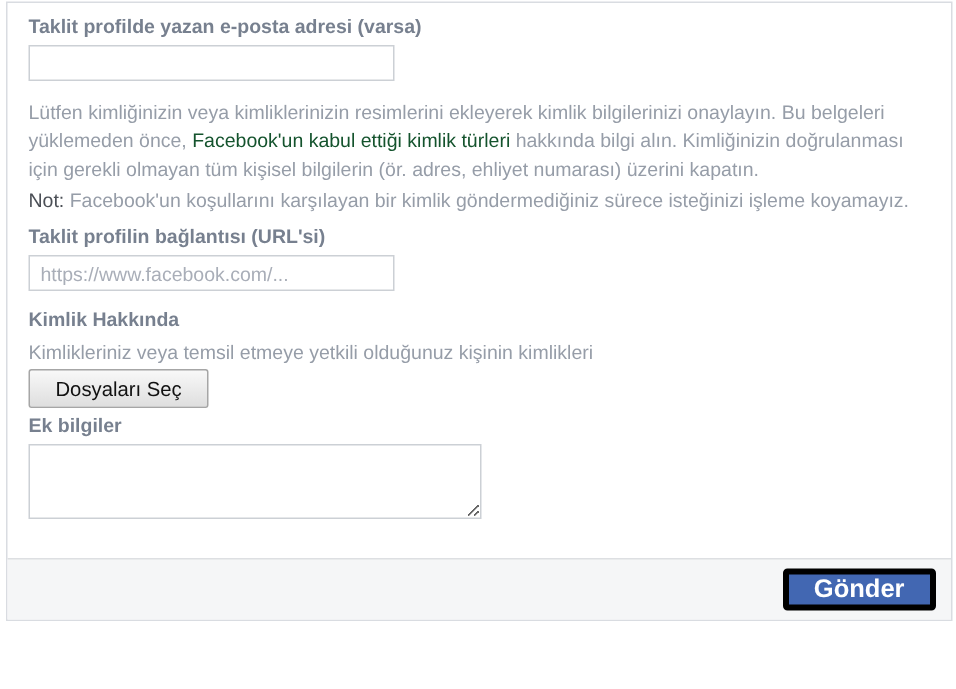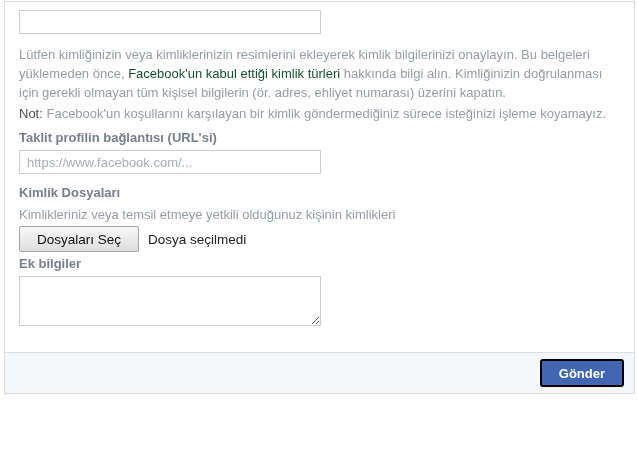--- a/index.html
+++ b/index.html
@@ -34,21 +34,21 @@
   }
   .mb2  { margin-bottom: 2px; }
   .mb7  { margin-bottom: 7px; }
   .mb11 { margin-bottom: 11px; }
 
   .inline-link { color: #14532d; text-decoration: none; cursor: pointer; }
   .note-prefix { font-weight: normal; color: #4b4f56; }
 
   .text-input {
     display: block;
-    width: 302px;
+    width: 244px;
     height: 24px;
     border: 1px solid #ccd0d5;
     border-radius: 0;
     padding: 0 7px;
     font-family: inherit;
     font-size: 13px;
     color: #1d2129;
     background: #ffffff;
     outline: none;
   }
@@ -93,51 +93,51 @@
   .card-footer {
     background: #f5f6f7;
     border-top: 1px solid #dddfe2;
     padding: 6px 10px;
     display: flex;
     justify-content: flex-end;
     align-items: center;
   }
   .submit-btn {
     font-family: inherit;
-    font-size: 13px;
+    font-size: 17px;
     font-weight: bold;
     color: #ffffff;
     background: #4267b2;
-    border: 2px solid #000000;
+    border: 4px solid #000000;
     border-radius: 3px;
     height: 28px;
     padding: 0 17px;
     cursor: pointer;
   }
 </style>
 </head>
 <body>
 
 <div class="card">
   <div class="card-body">
 
+    <div class="field-label">Taklit profilde yazan e-posta adresi (varsa)</div>
     <input type="text" class="text-input mb11" value="" style="">
 
     <p class="para mb2"><span>Lütfen kimliğinizin veya kimliklerinizin resimlerini ekleyerek kimlik bilgilerinizi onaylayın. Bu belgeleri yüklemeden önce, </span><a href="#" class="inline-link">Facebook'un kabul ettiği kimlik türleri</a><span> hakkında bilgi alın. Kimliğinizin doğrulanması için gerekli olmayan tüm kişisel bilgilerin (ör. adres, ehliyet numarası) üzerini kapatın.</span></p>
 
     <p class="para mb7"><span class="note-prefix">Not:</span><span> Facebook'un koşullarını karşılayan bir kimlik göndermediğiniz sürece isteğinizi işleme koyamayız.</span></p>
 
     <div class="field-label">Taklit profilin bağlantısı (URL'si)</div>
     <input type="text" class="text-input mb11" placeholder="https://www.facebook.com/..." style="">
 
-    <div class="field-label">Kimlik Dosyaları</div>
+    <div class="field-label">Kimlik Hakkında</div>
     <p class="para mb2">Kimlikleriniz veya temsil etmeye yetkili olduğunuz kişinin kimlikleri</p>
     <div class="file-row">
       <button type="button" class="file-btn">Dosyaları Seç</button>
-      <span class="file-status">Dosya seçilmedi</span>
     </div>
 
     <div class="field-label">Ek bilgiler</div>
     <textarea class="extra-textarea" style=""></textarea>
 
   </div>
 
   <div class="card-footer">
     <button type="button" class="submit-btn">Gönder</button>
   </div>

